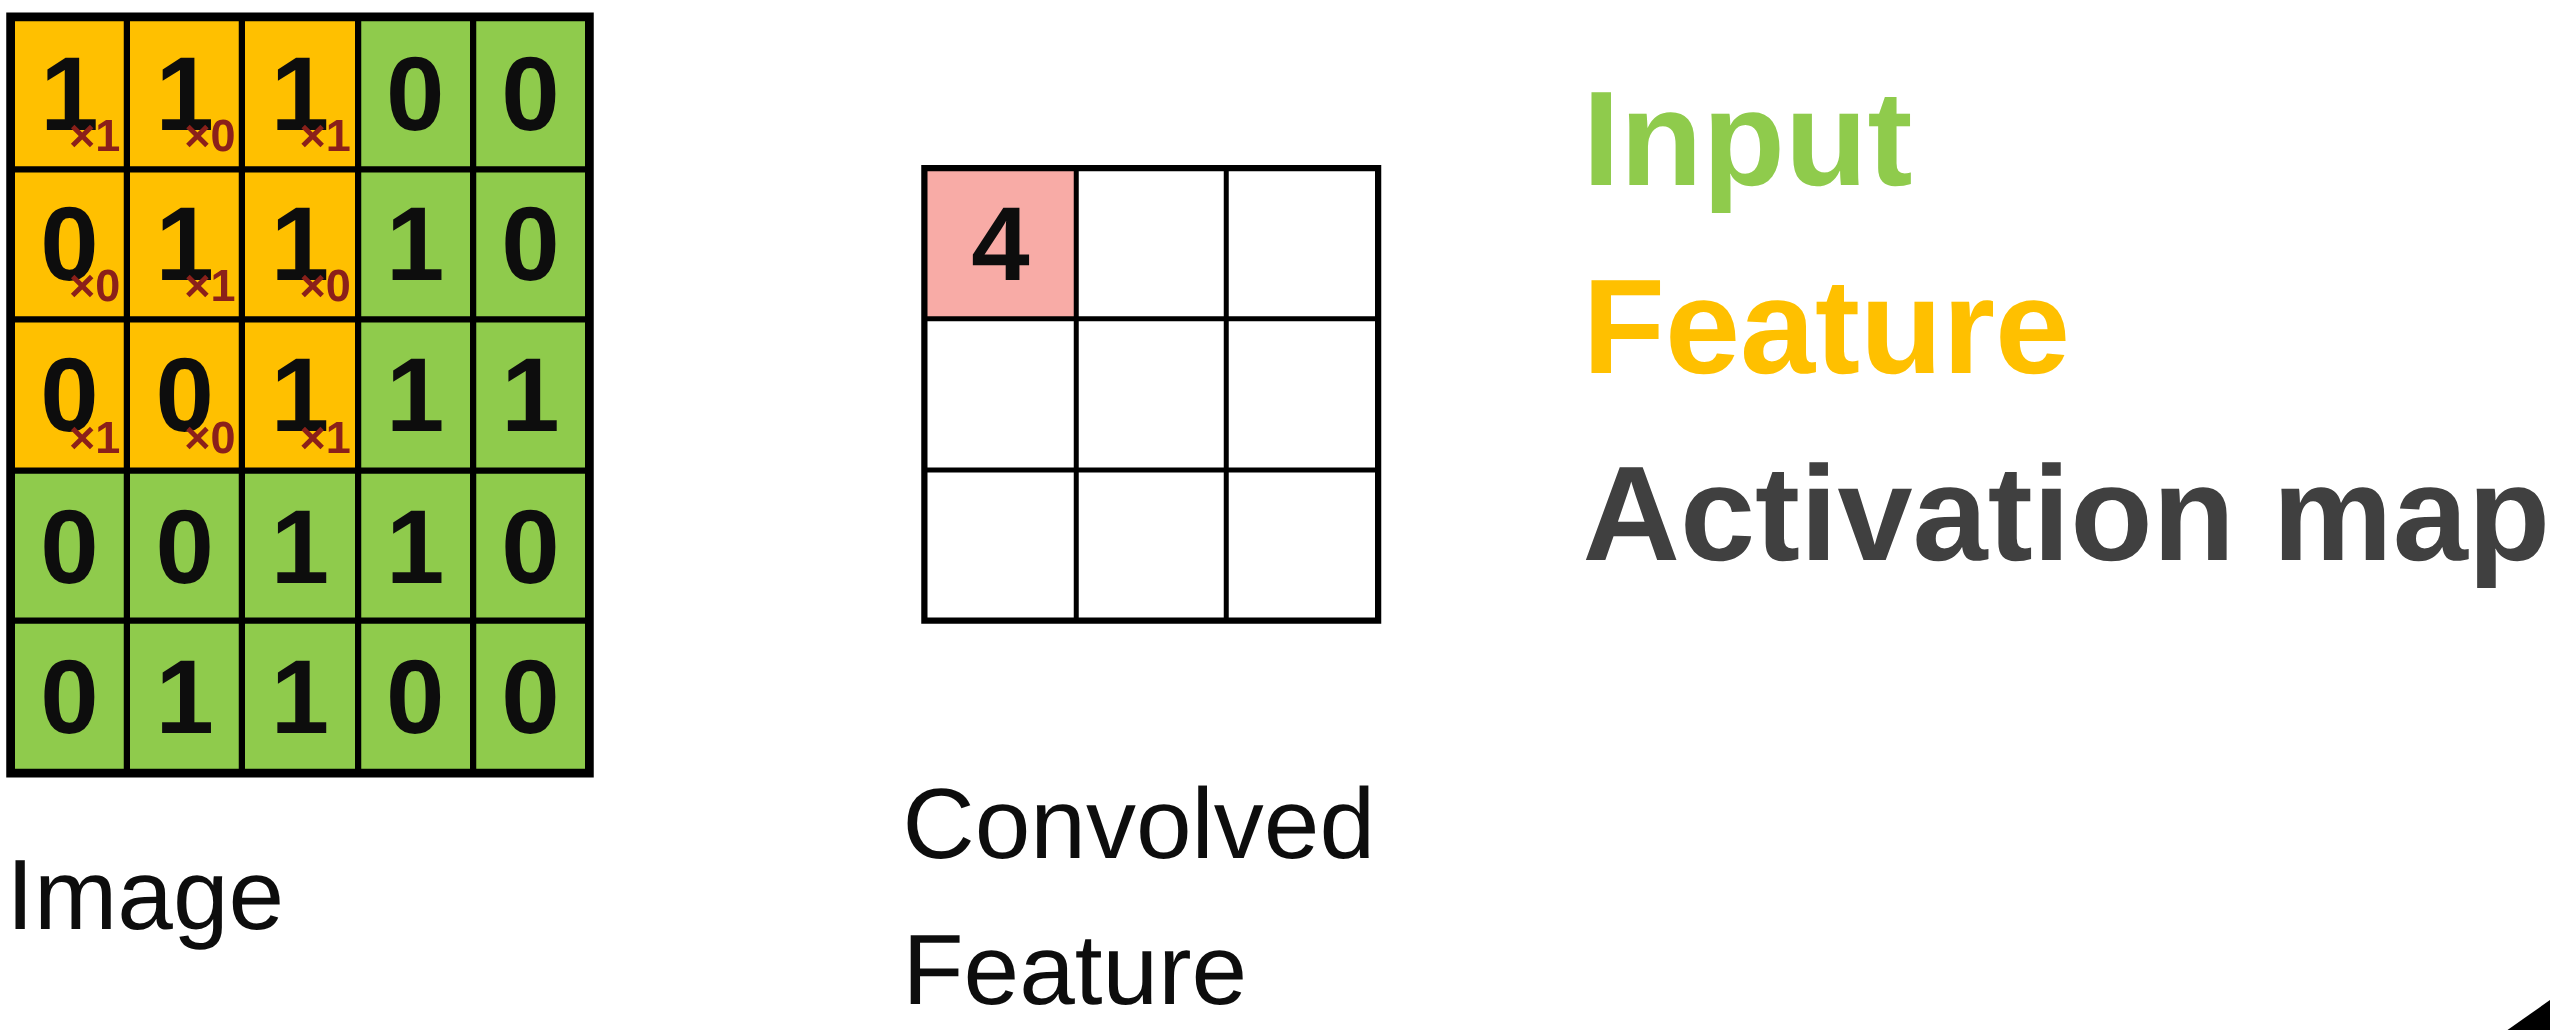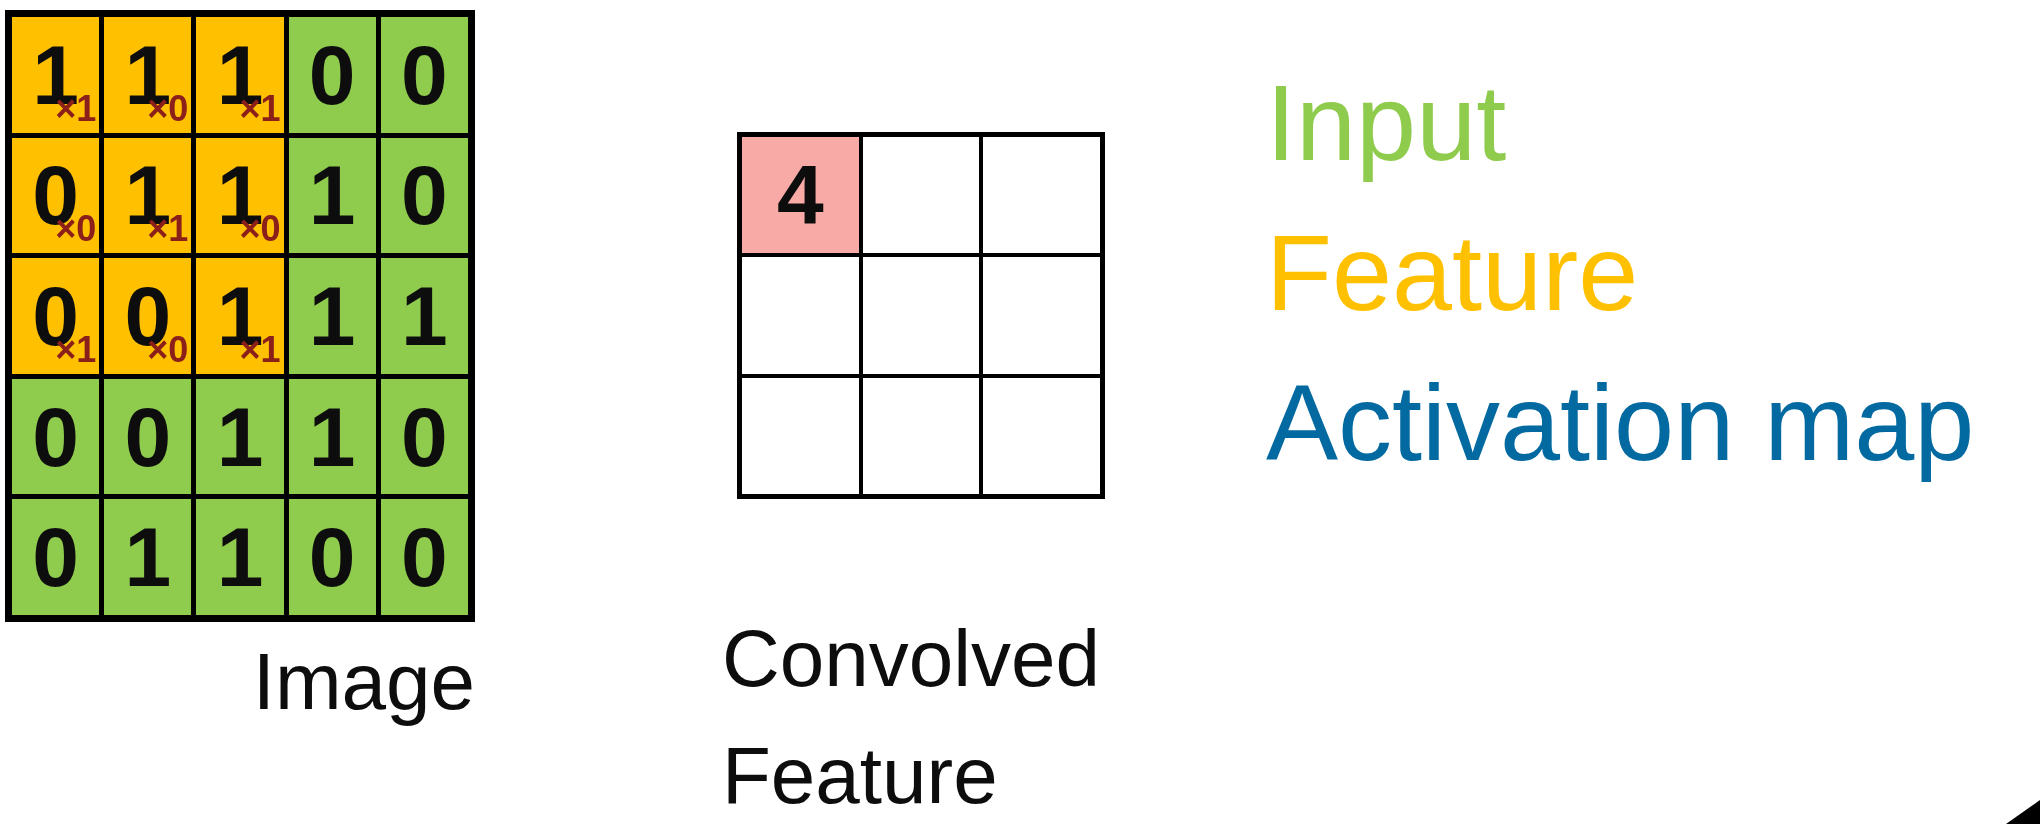--- a/index.html
+++ b/index.html
@@ -42,35 +42,36 @@
     display:grid;
     grid-template-columns:repeat(3,1fr);
     grid-template-rows:repeat(3,1fr);
     gap:4px;padding:5px;
     box-sizing:border-box;
   }
   .conv-grid .cell{background:#ffffff;}
 
   
   .image-label{
-    position:absolute;left:5px;top:634px;width:470px;
-    text-align:right;
+    position:absolute;left:5px;top:668px;width:470px;
+    text-align:left;
     font-size:80px;color:#0d0d0d;line-height:1.2;
   }
   .conv-label{
     position:absolute;left:722px;top:600px;
     font-size:80px;color:#0d0d0d;line-height:117px;
     white-space:nowrap;
   }
 
   
   .legend{
-    position:absolute;left:1266px;top:48px;
+    position:absolute;left:1266px;top:36px;
     font-size:108px;line-height:150px;
     white-space:nowrap;
+    font-weight:bold;
   }
 
   
   .corner-mark{
     position:absolute;right:0;bottom:0;
     width:0;height:0;
     border-bottom:24px solid #000;
     border-left:34px solid transparent;
   }
 </style>
@@ -199,18 +200,18 @@
     </div>
 
   <div class="conv-label">
     <div>Convolved</div>
     <div>Feature</div>
   </div>
 
   <div class="legend">
     <div class="legend-line" id="legend-0" style="color: rgb(143, 203, 76);">Input</div>
     <div class="legend-line" id="legend-1" style="color: rgb(255, 192, 0);">Feature</div>
-    <div class="legend-line" id="legend-2" style="color: #0369a1;">Activation map</div>
+    <div class="legend-line" id="legend-2" style="color: #404040;">Activation map</div>
   </div>
 
   <div class="corner-mark"></div>
 
 </div>
 
 </body></html>

